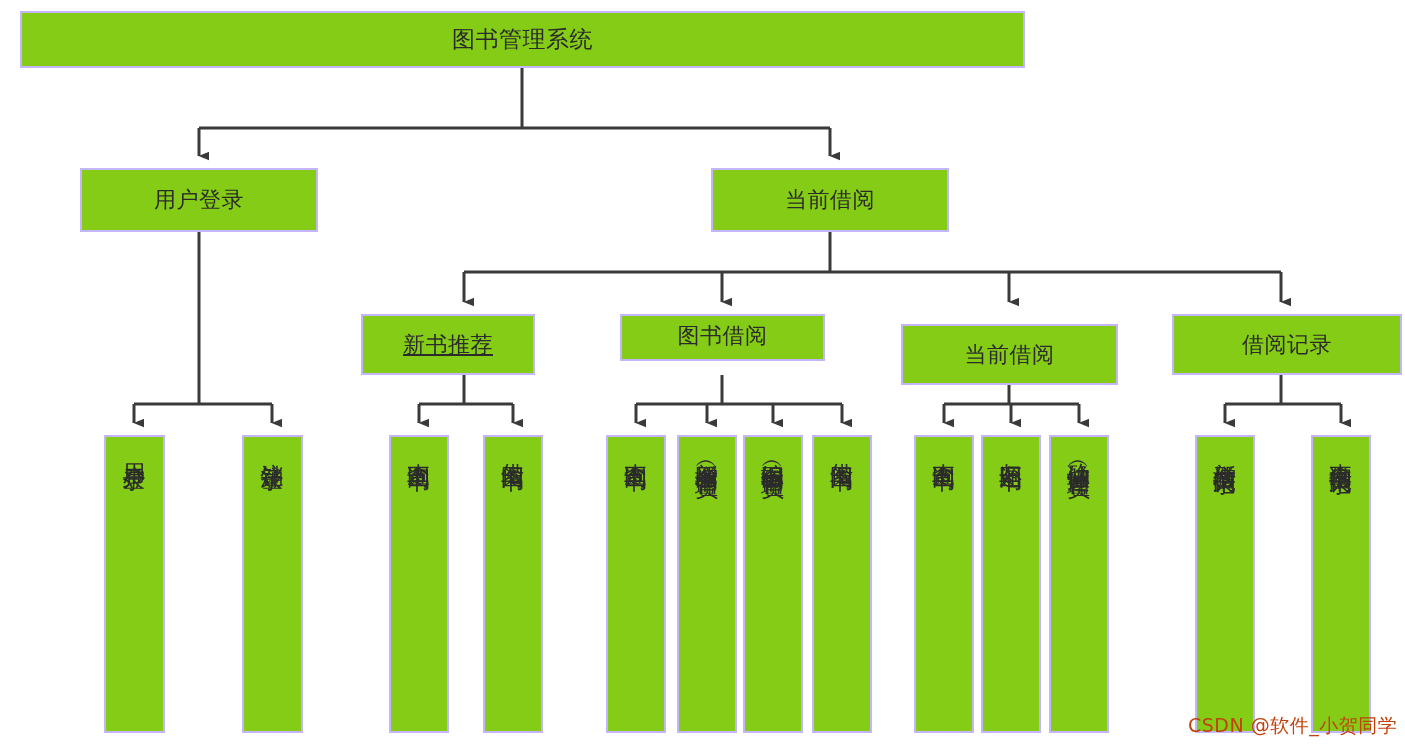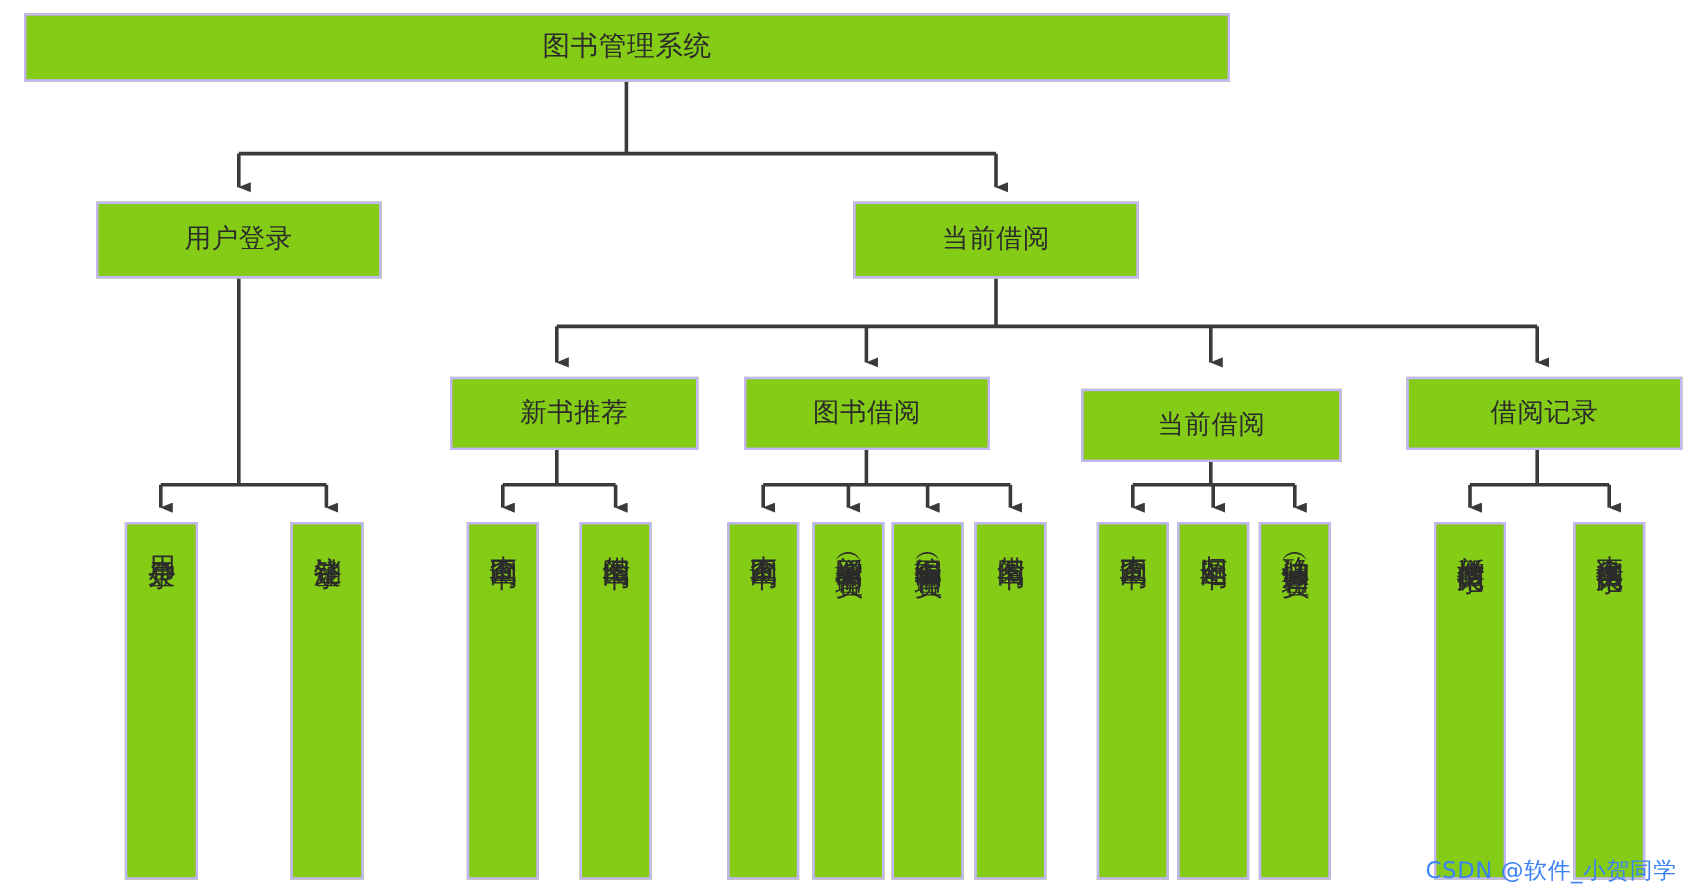--- a/index.html
+++ b/index.html
@@ -53,21 +53,21 @@
     writing-mode: vertical-rl;
     text-orientation: upright;
     font-size: 23px;
     line-height: 1.05;
     letter-spacing: 2px;
     white-space: nowrap;
   }
   .node.root .label { font-size: 23px; }
   #watermark {
     position: absolute;
-    color: #3b82f6;
+    color: #c2410c;
     font-size: 19px;
     white-space: nowrap;
     letter-spacing: 0.5px;
     left: 1188px;
     top: 713px;
   }
 </style>
 </head>
 <body>
 
@@ -127,24 +127,24 @@
     <span class="label">图书管理系统</span>
   </div>
 
   <div class="node horizontal" style="left:80px; top:168px; width:238px; height:64px;">
     <span class="label">用户登录</span>
   </div>
   <div class="node horizontal" style="left:711px; top:168px; width:238px; height:64px;">
     <span class="label">当前借阅</span>
   </div>
 
-  <div class="node horizontal" style="left:375px; top:314px; width:207px; height:61px;">
+  <div class="node horizontal" style="left:361px; top:314px; width:174px; height:61px;text-decoration:underline;">
     <span class="label">新书推荐</span>
   </div>
-  <div class="node horizontal" style="left:620px; top:314px; width:205px; height:61px;">
+  <div class="node horizontal" style="left:620px; top:314px; width:205px; height:47px;font-family:Liberation Mono, monospace;">
     <span class="label">图书借阅</span>
   </div>
   <div class="node horizontal" style="left:901px; top:324px; width:217px; height:61px;">
     <span class="label">当前借阅</span>
   </div>
   <div class="node horizontal" style="left:1172px; top:314px; width:230px; height:61px;">
     <span class="label">借阅记录</span>
   </div>
 
   <div class="node vertical" style="left:104px; top:435px; width:61px; height:298px;">

